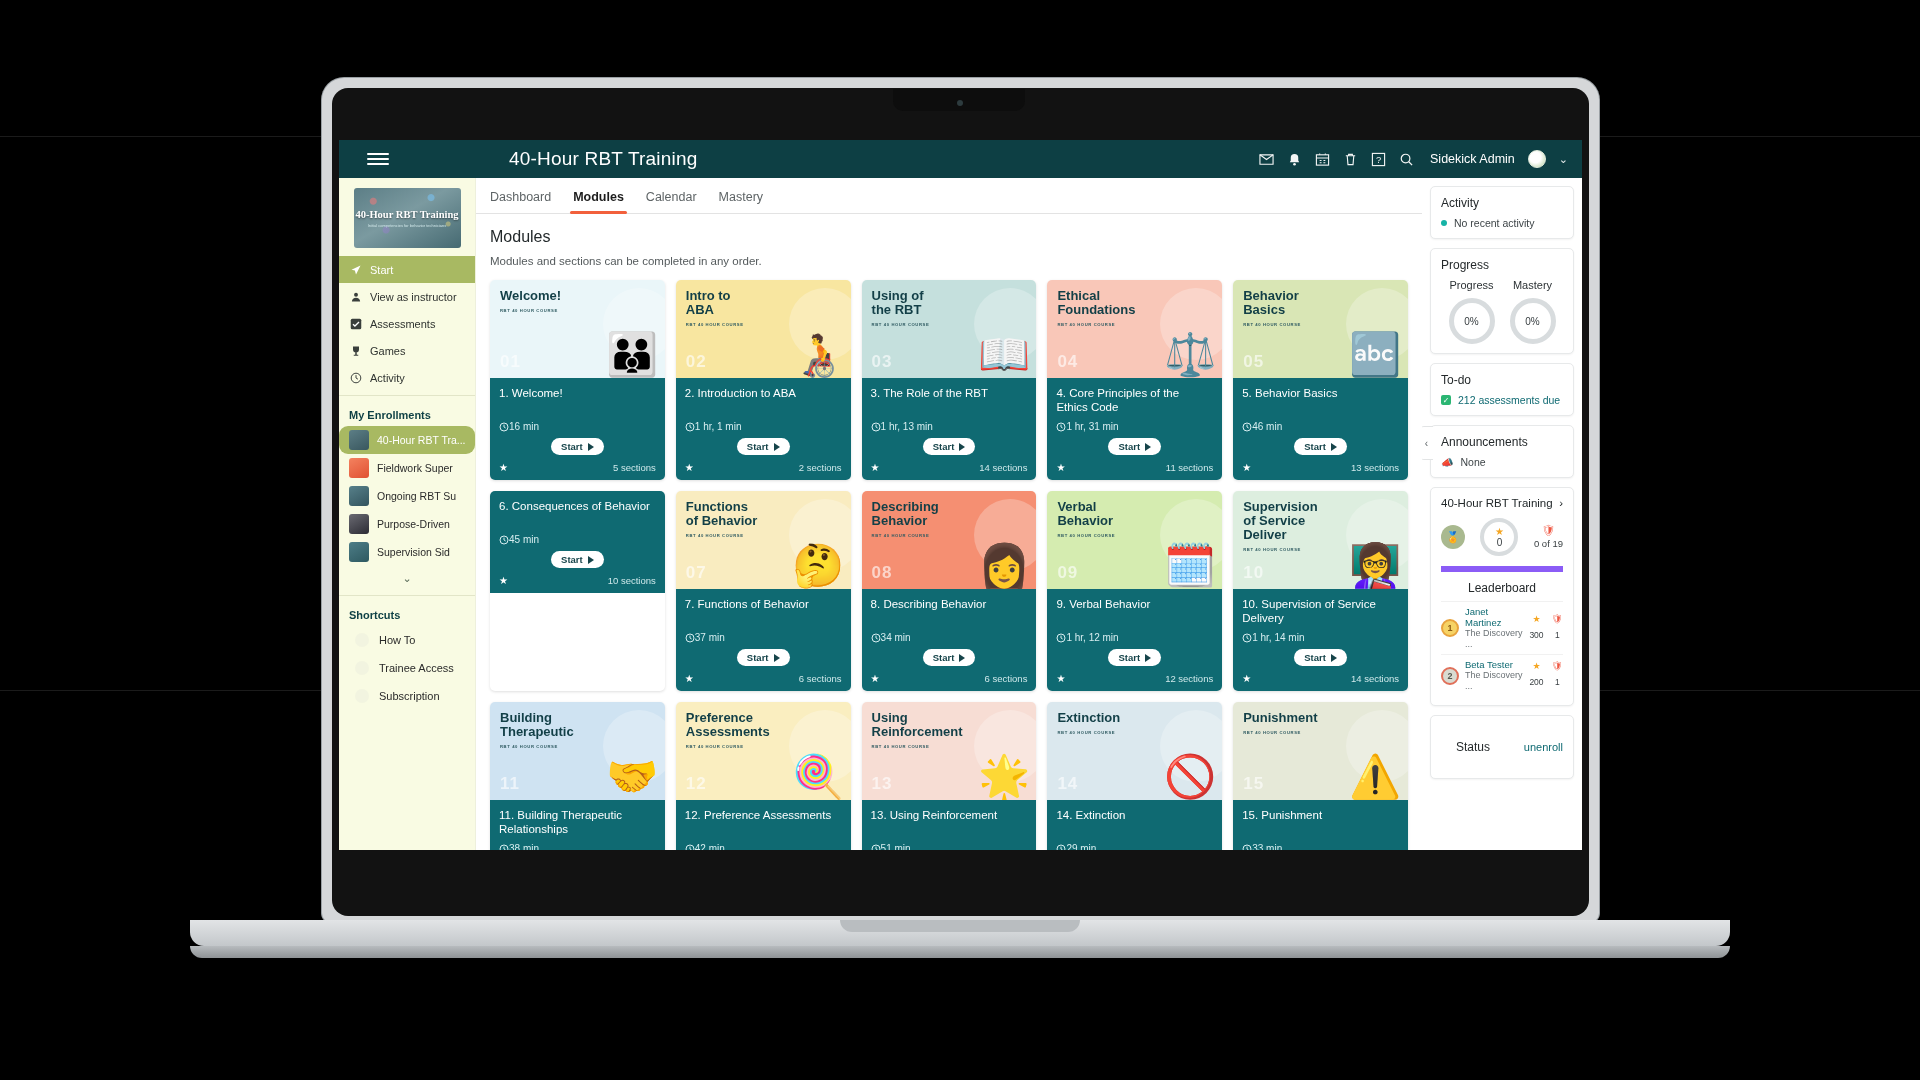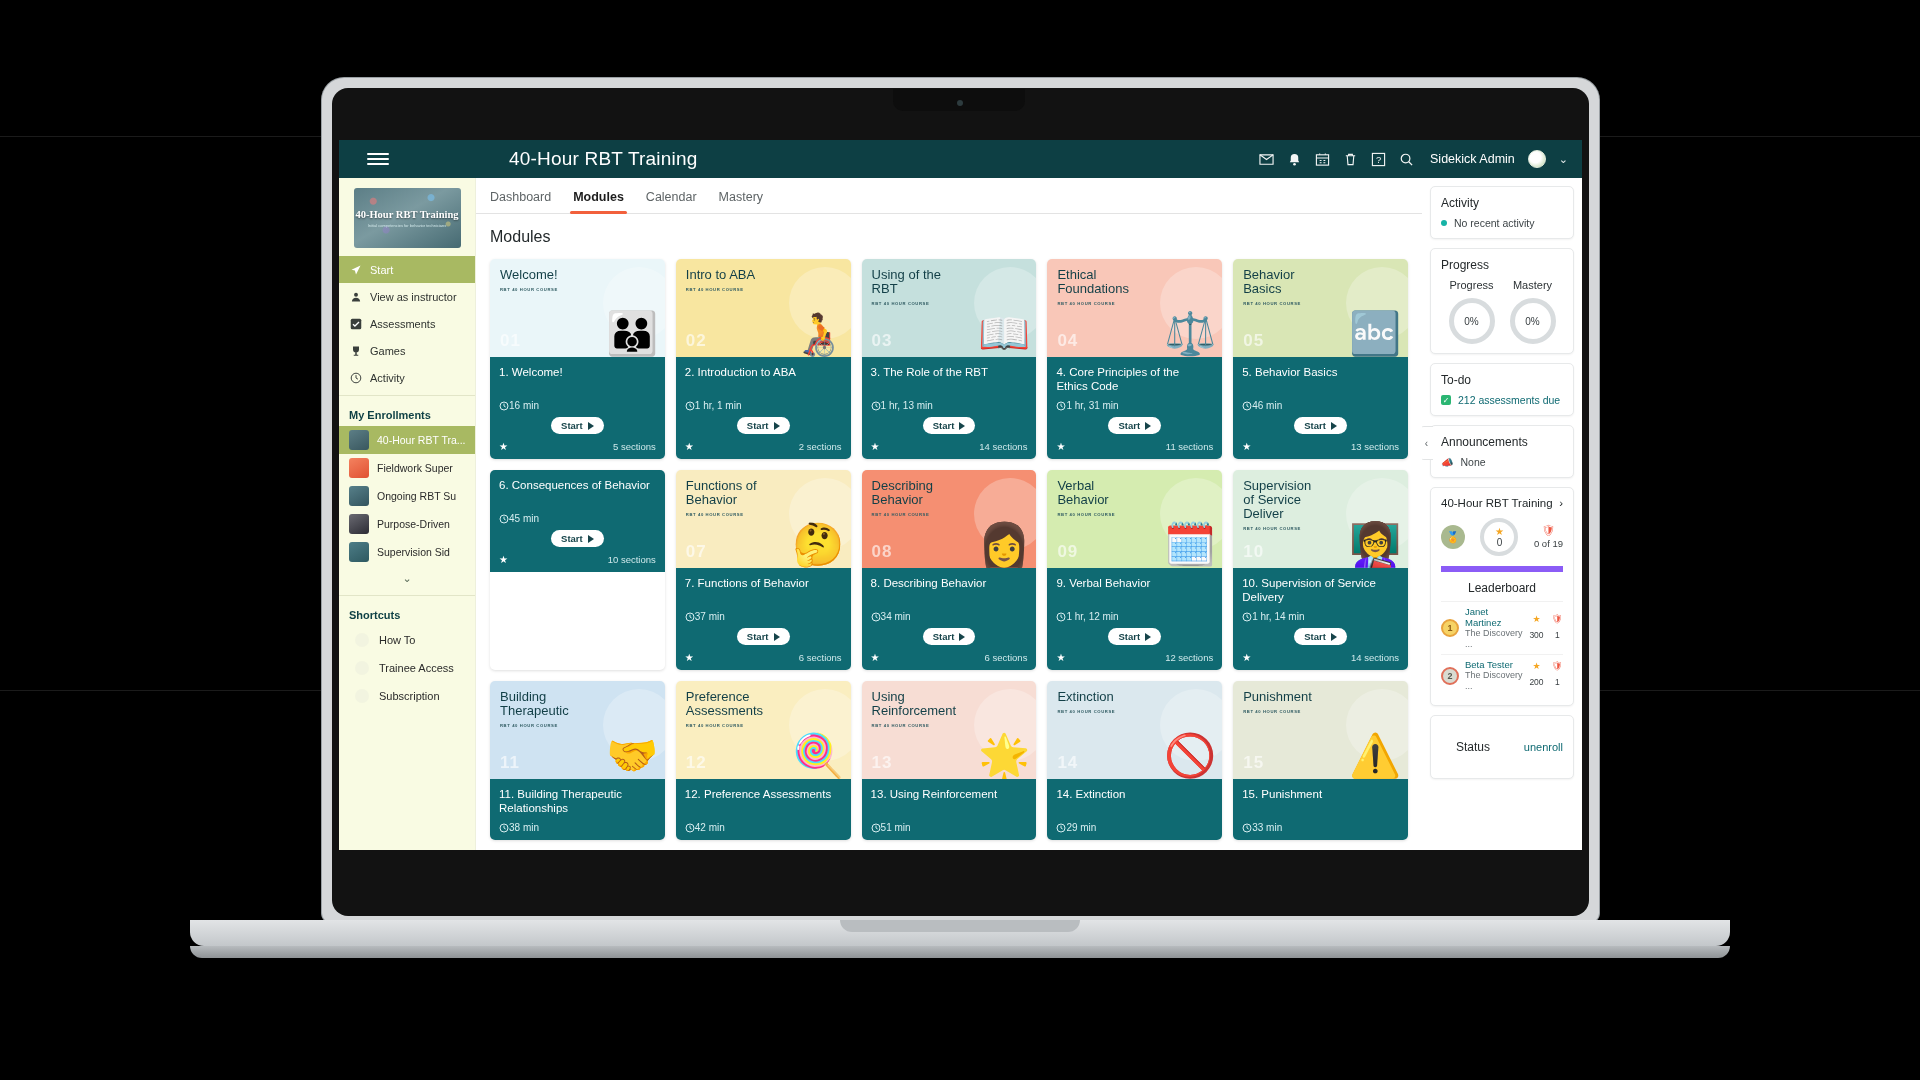--- a/index.html
+++ b/index.html
@@ -113,42 +113,42 @@
   }
   .nav-item {
     display:flex; align-items:center; gap:8px; padding: 7px 10px;
     cursor:pointer; font-size: 11px; color:#2f3330;
   }
   .nav-item.active { background:#a8b962; color:#fff; }
   .nav-item .ni { width:13px; height:13px; display:inline-flex; align-items:center; justify-content:center; flex:0 0 13px;}
   .nav-item .ni svg { width:12px; height:12px; }
   .sb-div { height:1px; background:#e2e5c8; margin: 4px 0; }
   .sb-head { padding: 9px 10px 5px; font-size: 11px; color:#0d3f44; font-weight:600; }
-  .enr-item { display:flex; align-items:center; gap:8px; padding: 4px 10px; cursor:pointer; }
+  .enr-item { display:flex; align-items:center; gap:8px; padding: 4px 10px; cursor:pointer;border-radius:9px; }
   .enr-item.active { background:#a8b962; color:#fff; }
   .enr-thumb { width:20px; height:20px; border-radius:3px; flex:0 0 20px; position:relative; overflow:hidden; }
   .enr-label { font-size:10.5px; white-space:nowrap; overflow:hidden; }
   .chev-more { text-align:center; color:#5a6b5a; font-size:11px; padding: 6px 0; cursor:pointer; }
   .sc-item { display:flex; align-items:center; gap:10px; padding:7px 10px 7px 16px; font-size:11px; cursor:pointer; }
   .sc-ic { width:14px; height:14px; border-radius:50%; background:#f2f4e0; flex:0 0 14px; }
 
   
   .main { flex:1; background:#fff; min-width:0; display:flex; flex-direction:column; }
   .tabs { display:flex; gap:22px; padding: 12px 14px 0 14px; border-bottom:1px solid #e3e3e3; position:relative; }
   .tab { font-size:12.5px; color:#5e6466; padding-bottom:9px; cursor:pointer; position:relative;}
   .tab.active { color:#1d1d1d; font-weight:700; }
   .tab.active::after { content:""; position:absolute; left:-3px; right:-3px; bottom:-1px; height:3px; background:#f2603c; border-radius:2px;}
   .main-scroll { flex:1; overflow:hidden; padding: 14px 14px 0 14px; }
   .page-title { font-size: 16px; color:#23292b; font-weight:400; }
   .page-sub { font-size: 11.5px; color:#555b5d; margin-top: 9px; }
 
   .grid { display:grid; grid-template-columns: repeat(5, 1fr); gap: 11px; margin-top: 13px; }
   .card { border-radius:5px; overflow:hidden; box-shadow: 0 1px 3px rgba(0,0,0,.13); background:#fff; }
   .card-art { height: 98px; position:relative; padding: 9px 10px; overflow:hidden; }
-  .card-art .ct { font-size: 13px; font-weight: 400; line-height: 14px; color:#123f47; max-width: 72px;}
+  .card-art .ct { font-size: 13px; font-weight: 700; line-height: 14px; color:#123f47; max-width: 72px;}
   .card-art .cs { font-size: 4.2px; font-weight:700; letter-spacing:.6px; color:#2e5a61; margin-top:5px; }
   .card-art .cnum { position:absolute; left: 10px; bottom: 6px; font-size: 17px; font-weight: 700; color: rgba(255,255,255,.62); letter-spacing:1px;}
   .card-art .blob { position:absolute; right:-10px; top:8px; width:72px; height:72px; border-radius:50%; background:rgba(255,255,255,.26); }
   .art-emoji { position:absolute; right: 6px; bottom: 2px; font-size: 42px; line-height:1; }
   .card-body { background:#0f6a72; color:#fff; padding: 8px 9px 7px; }
   .card-name { font-size: 11.5px; line-height: 14px; min-height: 28px; }
   .card-meta { display:flex; align-items:center; font-size:10px; color:#d7eef0; margin-top: 7px;}
   .card-meta svg { width:10px; height:10px; fill:none; stroke:#d7eef0; stroke-width:1.6;}
   .start-row { display:flex; justify-content:center; margin-top: 6px;}
   .start-btn {
@@ -362,20 +362,21 @@
 
         <div class="main">
           <div class="tabs">
             <div class="tab">Dashboard</div>
             <div class="tab active">Modules</div>
             <div class="tab">Calendar</div>
             <div class="tab">Mastery</div>
           </div>
           <div class="main-scroll">
             <div class="page-title">Modules</div>
+            <div class="page-sub">Modules and sections can be completed in any order.</div>
             <div class="grid" id="cardGrid">
                 <div class="card">
                   <div class="card-art" style="background:#eaf6f9">
                     <div class="blob"></div>
                     <div class="ct">Welcome!</div>
                     <div class="cs">RBT 40 HOUR COURSE</div>
                     <div class="cnum">01</div>
                     <div class="art-emoji">👪</div>
                   </div>
                   <div class="card-body">

